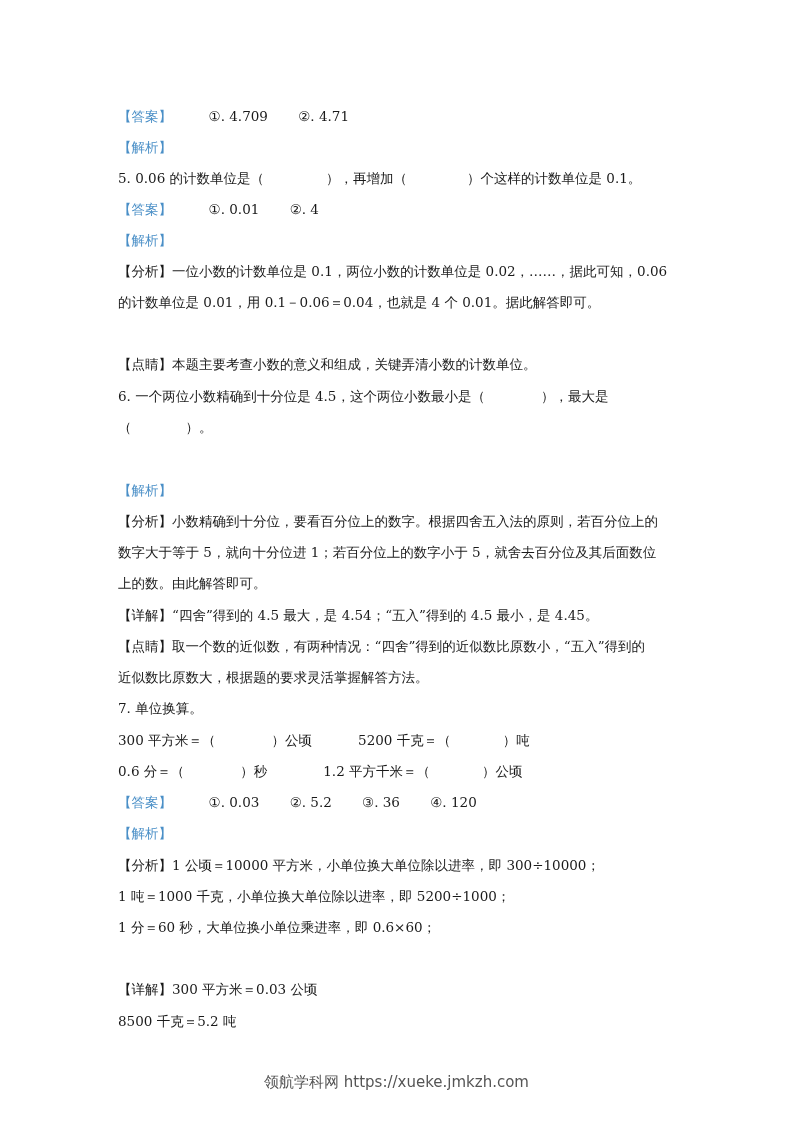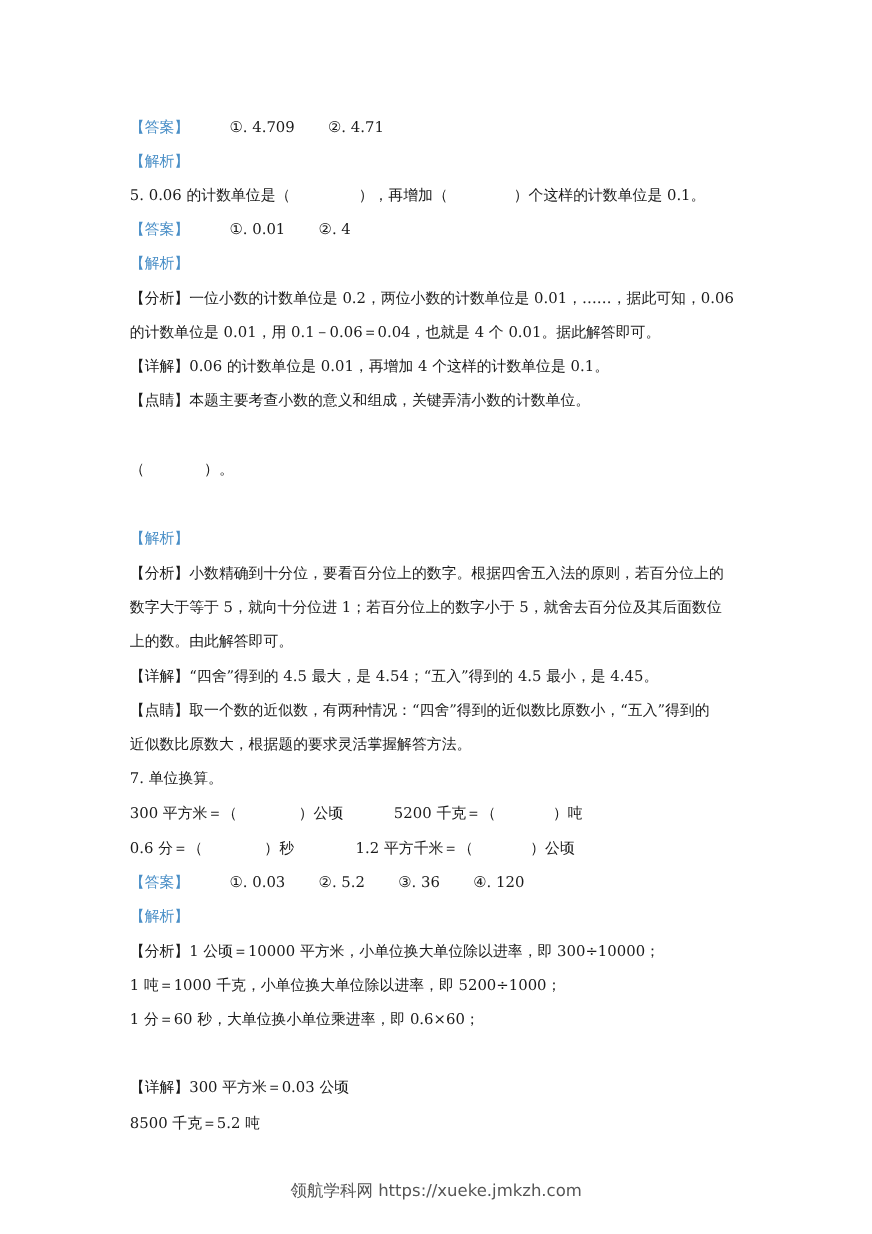--- a/index.html
+++ b/index.html
@@ -35,32 +35,32 @@
   <div class="line" style="top:197px">
     <span class="tag">【答案】</span>
     <span class="gap" style="width:28px"></span>
     <span class="ans-item">①. 0.01</span>
     <span class="ans-item">②. 4</span>
   </div>
   <div class="line" style="top:228px">
     <span class="tag">【解析】</span>
   </div>
   <div class="line" style="top:259px">
-    <span>【分析】</span><span>一位小数的计数单位是 0.2，两位小数的计数单位是 0.01，……，据此可知，0.06</span>
+    <span>【分析】</span><span>一位小数的计数单位是 0.1，两位小数的计数单位是 0.02，……，据此可知，0.06</span>
   </div>
   <div class="line" style="top:290px">
     <span>的计数单位是 0.01，用 0.1－0.06＝0.04，也就是 4 个 0.01。据此解答即可。</span>
-  </div>
-  <div class="line" style="top:321px">
-    <span>【详解】</span><span>0.06 的计数单位是 0.01，再增加 4 个这样的计数单位是 0.1。</span>
   </div>
   <div class="line" style="top:352px">
     <span>【点睛】</span><span>本题主要考查小数的意义和组成，关键弄清小数的计数单位。</span>
   </div>
 
+  <div class="line" style="top:384px">
+    <span>6. 一个两位小数精确到十分位是 4.5，这个两位小数最小是（</span><span class="blank" style="width:56px"></span><span>），最大是</span>
+  </div>
   <div class="line" style="top:415px">
     <span>（</span><span class="blank" style="width:54px"></span><span>）。</span>
   </div>
   <div class="line" style="top:478px">
     <span class="tag">【解析】</span>
   </div>
   <div class="line" style="top:509px">
     <span>【分析】</span><span>小数精确到十分位，要看百分位上的数字。根据四舍五入法的原则，若百分位上的</span>
   </div>
   <div class="line" style="top:540px">

